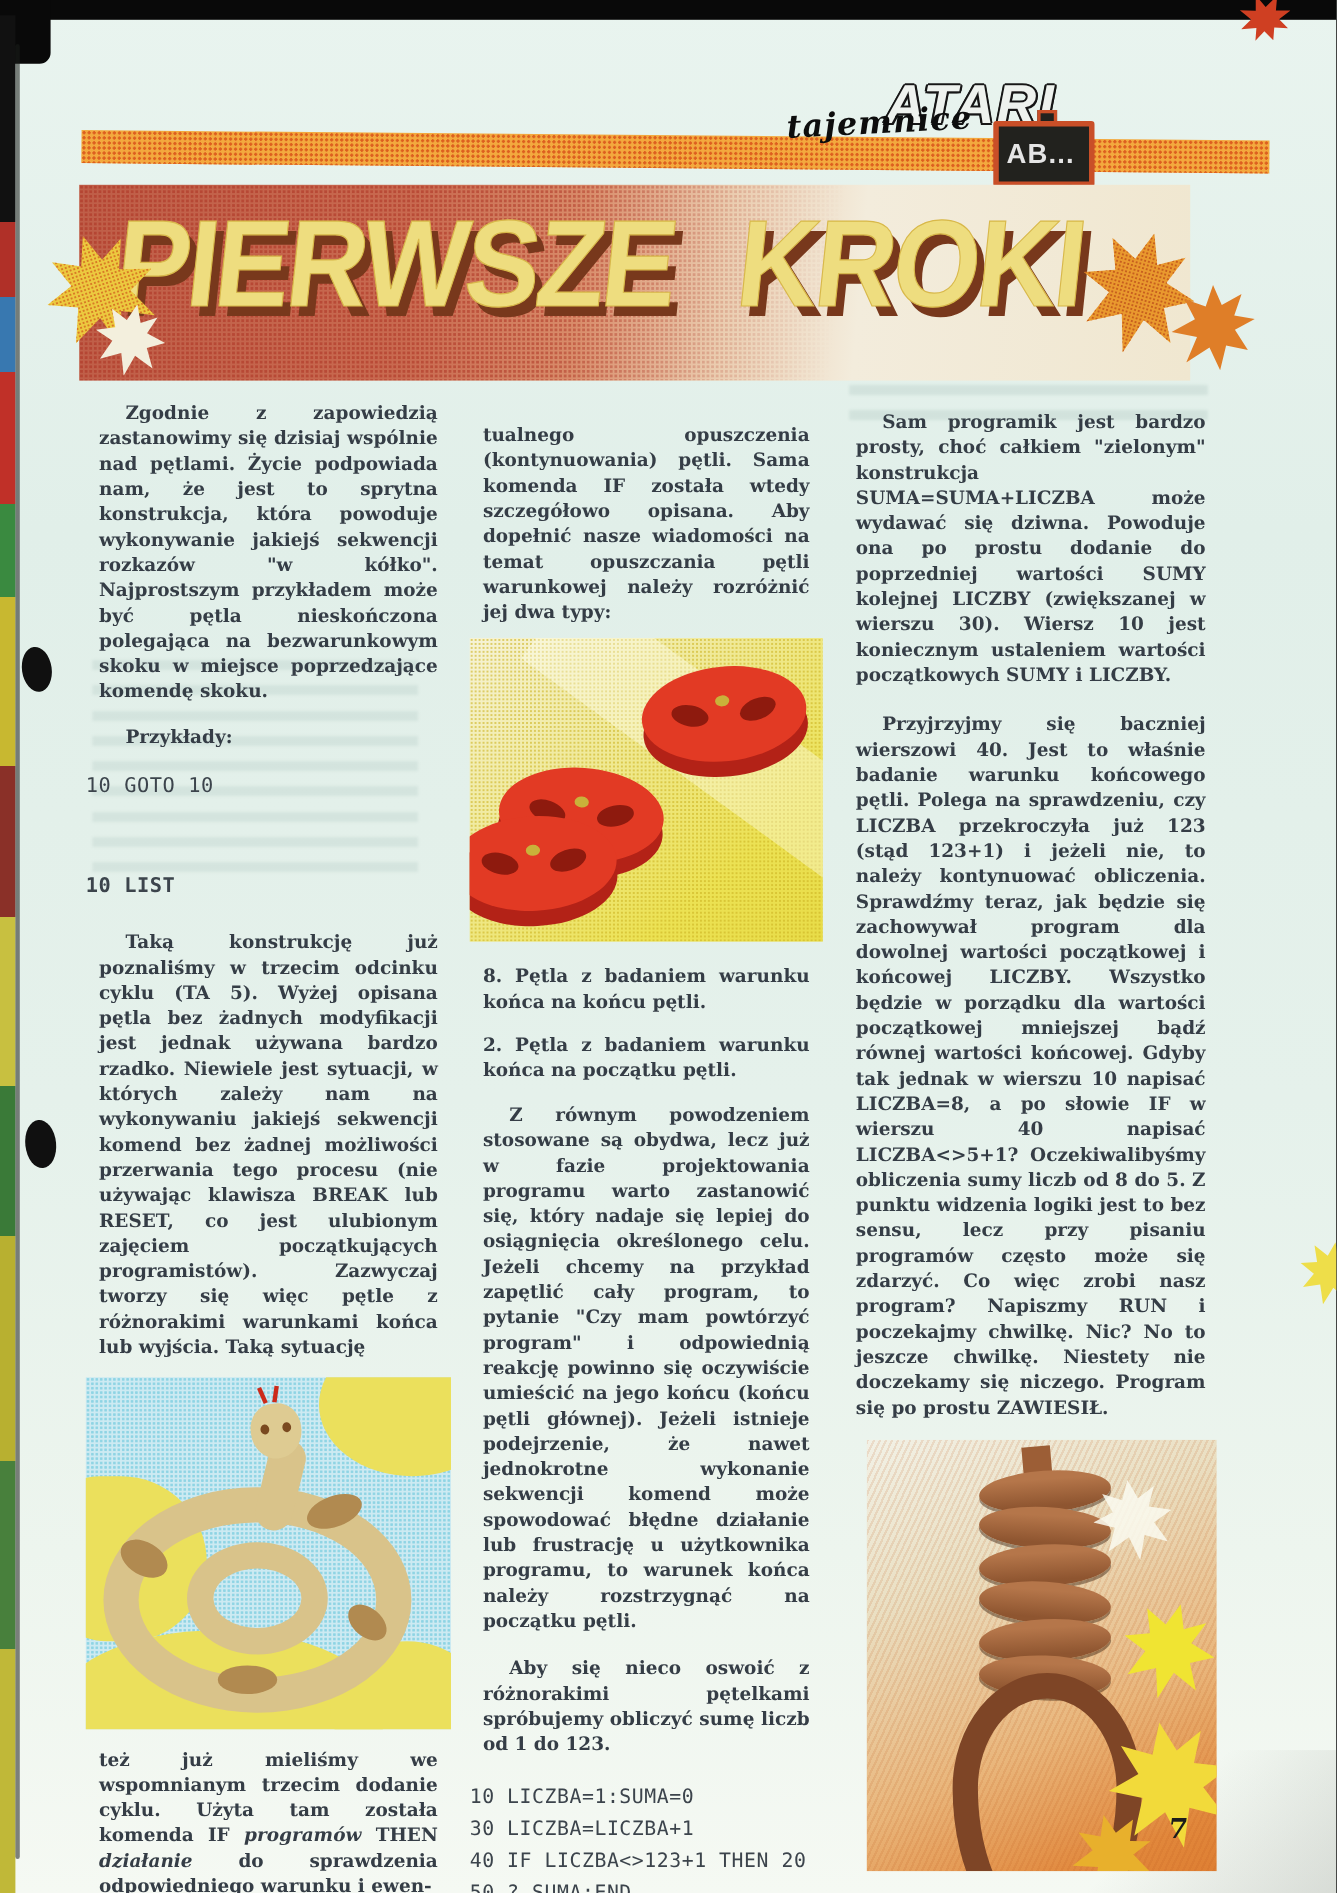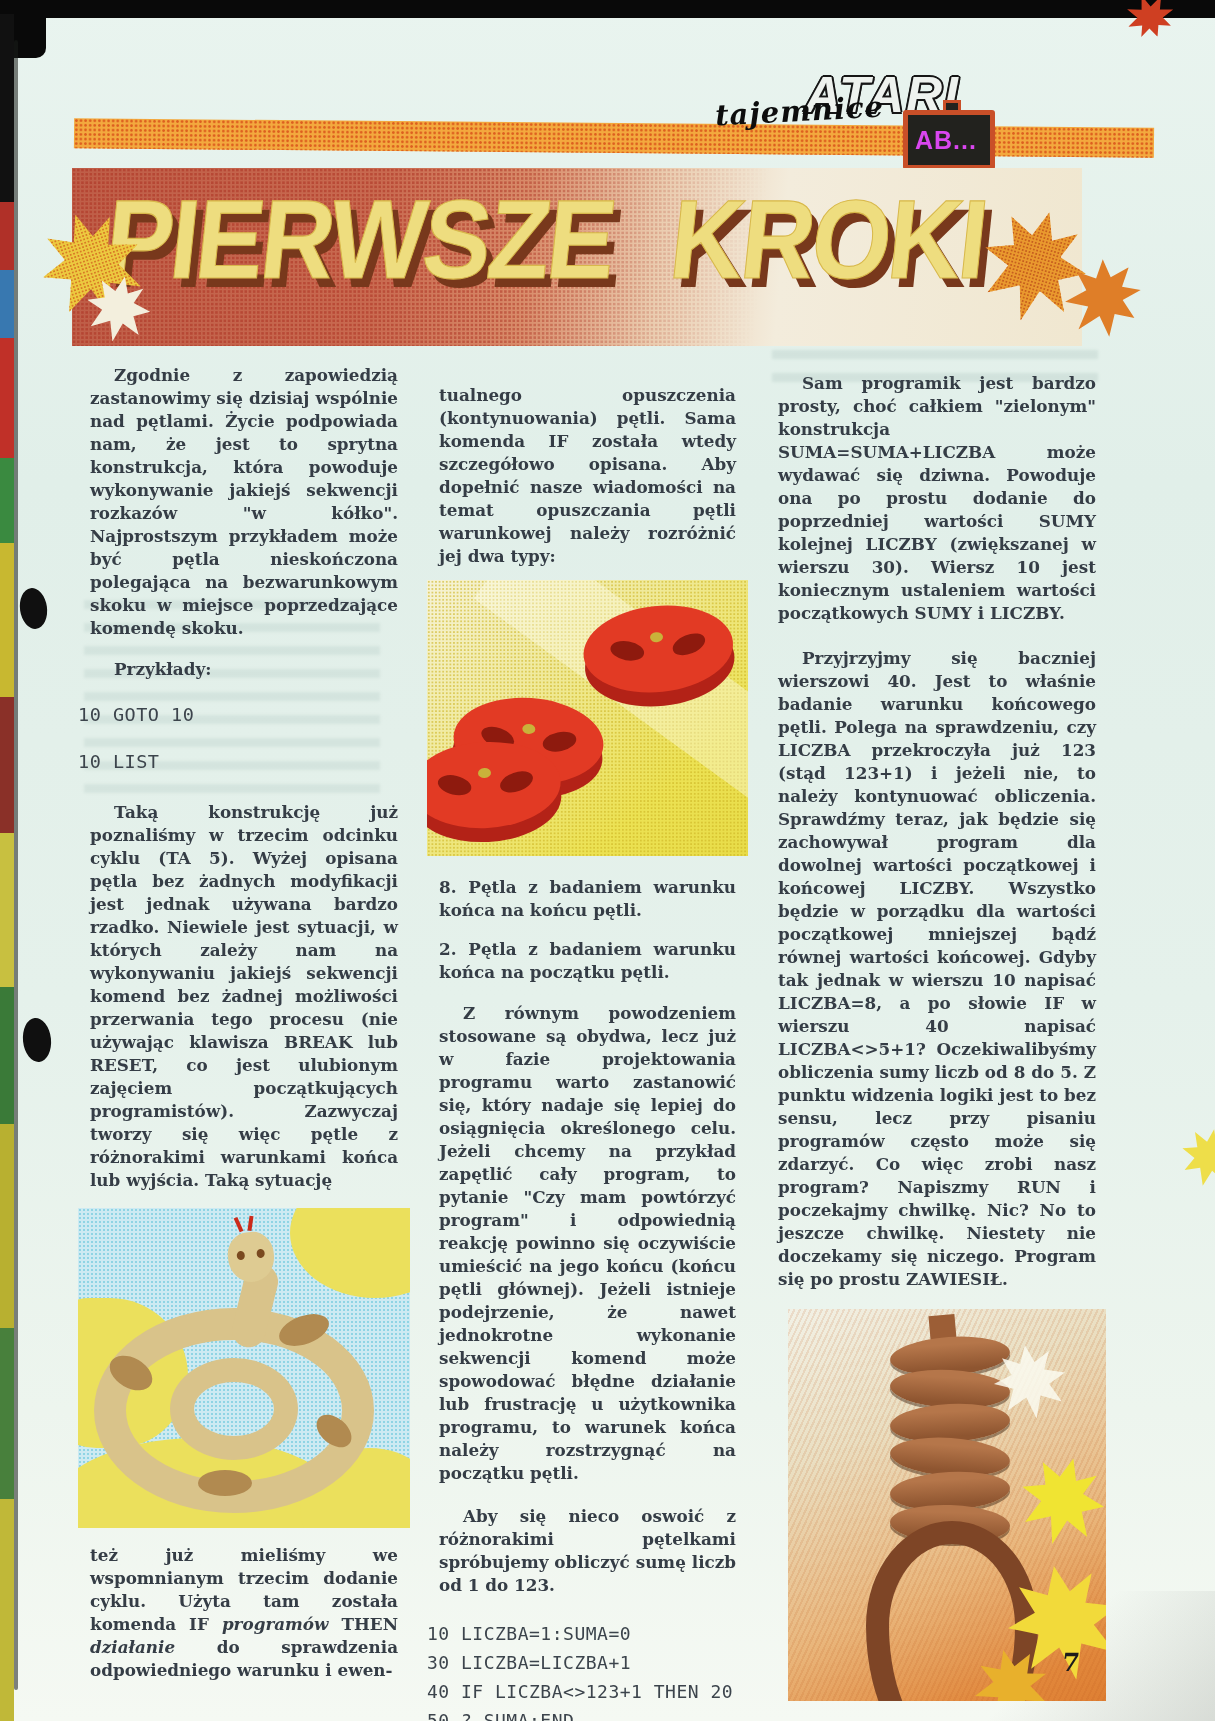--- a/index.html
+++ b/index.html
@@ -26,21 +26,21 @@
   .logo{position:absolute;left:715px;top:66px;width:245px;height:62px;}
   .logo-atari{position:absolute;right:0;top:0;font-family:"Liberation Sans",sans-serif;font-style:italic;font-weight:700;
               font-size:50px;letter-spacing:2px;color:#eef2ee;
               text-shadow:2px 0 #161616,-2px 0 #161616,0 2px #161616,0 -2px #161616,
                           1.5px 1.5px #161616,-1.5px -1.5px #161616,1.5px -1.5px #161616,-1.5px 1.5px #161616;}
   .logo-script{position:absolute;left:0;bottom:0;font-family:"DejaVu Serif",serif;font-style:italic;font-weight:700;
                font-size:29px;color:#0d0d0d;transform:rotate(-3deg);letter-spacing:1px;}
   .blackboard{position:absolute;left:903px;top:98px;width:100px;height:96px;}
   .board{position:absolute;left:0;top:12px;width:92px;height:60px;box-sizing:border-box;background:#22221e;
          border:5px solid #c94f28;border-radius:3px;display:flex;align-items:center;padding-left:7px;
-         font-family:"Liberation Sans",sans-serif;font-weight:700;font-size:25px;color:#d946ef;letter-spacing:1px;}
+         font-family:"Liberation Sans",sans-serif;font-weight:700;font-size:25px;color:#e5e5e5;letter-spacing:1px;}
   .peg{position:absolute;left:40px;top:2px;width:12px;height:12px;background:#22221e;border:3px solid #c94f28;}
   .bleg{position:absolute;width:11px;height:27px;background:#b5542e;}
   .bleg.l{left:18px;top:70px;transform:rotate(8deg);}
   .bleg.r{left:62px;top:70px;transform:rotate(-8deg);}
   
   .banner{position:absolute;left:72px;top:168px;width:1010px;height:178px;
           background:linear-gradient(95deg,#bf5e48 0%,#c96a50 30%,#d98c6a 45%,#ebcdb0 58%,#f3ecdc 70%,#f0e7d0 100%);}
   .banner::before{content:"";position:absolute;inset:0;
           background-image:radial-gradient(rgba(170,45,30,.5) 1.2px,transparent 1.4px);background-size:4.2px 4.2px;
           -webkit-mask-image:linear-gradient(95deg,#000 0%,#000 42%,transparent 68%);
@@ -181,21 +181,21 @@
   <div class="leaf leaf-r2"></div>
   <div class="leaf leaf-top-red"></div>
   <div class="leaf leaf-right-mid"></div>
 
   <div class="col col1">
     <p class="body indent">Zgodnie z zapowiedzią zastanowimy się dzisiaj wspólnie nad pętlami. Życie podpowiada nam, że jest to sprytna konstrukcja, która powoduje wykonywanie jakiejś sekwencji rozkazów "w kółko". Najprostszym przykładem może być pętla nieskończona polegająca na bezwarunkowym skoku w miejsce poprzedzające komendę skoku.</p>
     <p class="body indent mt18">Przykłady:</p>
     <div class="code mt20">
       <div>10 GOTO 10</div>
     </div>
-    <div class="code" style="margin-top:20px;">
+    <div class="code" style="margin-top:64px;font-weight:bold;">
       <div>10 LIST</div>
     </div>
     <p class="body indent mt26">Taką konstrukcję już poznaliśmy w trzecim odcinku cyklu (TA 5). Wyżej opisana pętla bez żadnych modyfikacji jest jednak używana bardzo rzadko. Niewiele jest sytuacji, w których zależy nam na wykonywaniu jakiejś sekwencji komend bez żadnej możliwości przerwania tego procesu (nie używając klawisza BREAK lub RESET, co jest ulubionym zajęciem początkujących programistów). Zazwyczaj tworzy się więc pętle z różnorakimi warunkami końca lub wyjścia. Taką sytuację</p>
     <div class="illus snake-illus">
       <div class="sand sand1"></div>
       <div class="sand sand2"></div>
       <div class="sand sand3"></div>
       <div class="sand sand4"></div>
       <div class="ring ring-outer"></div>
       <div class="ring ring-inner"></div>

